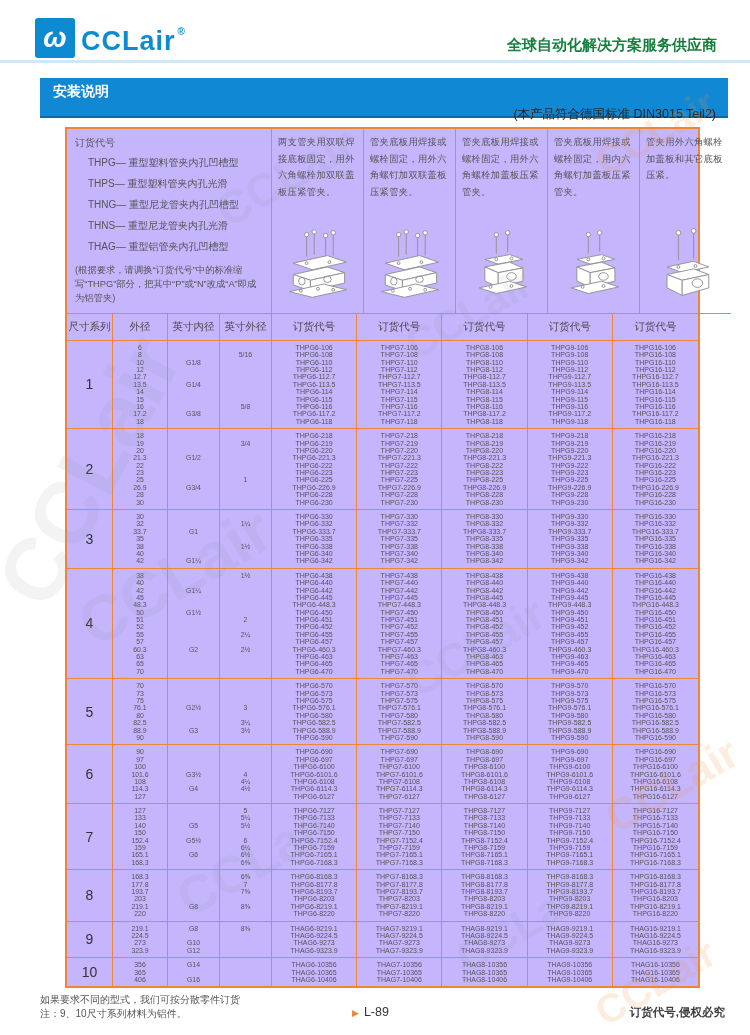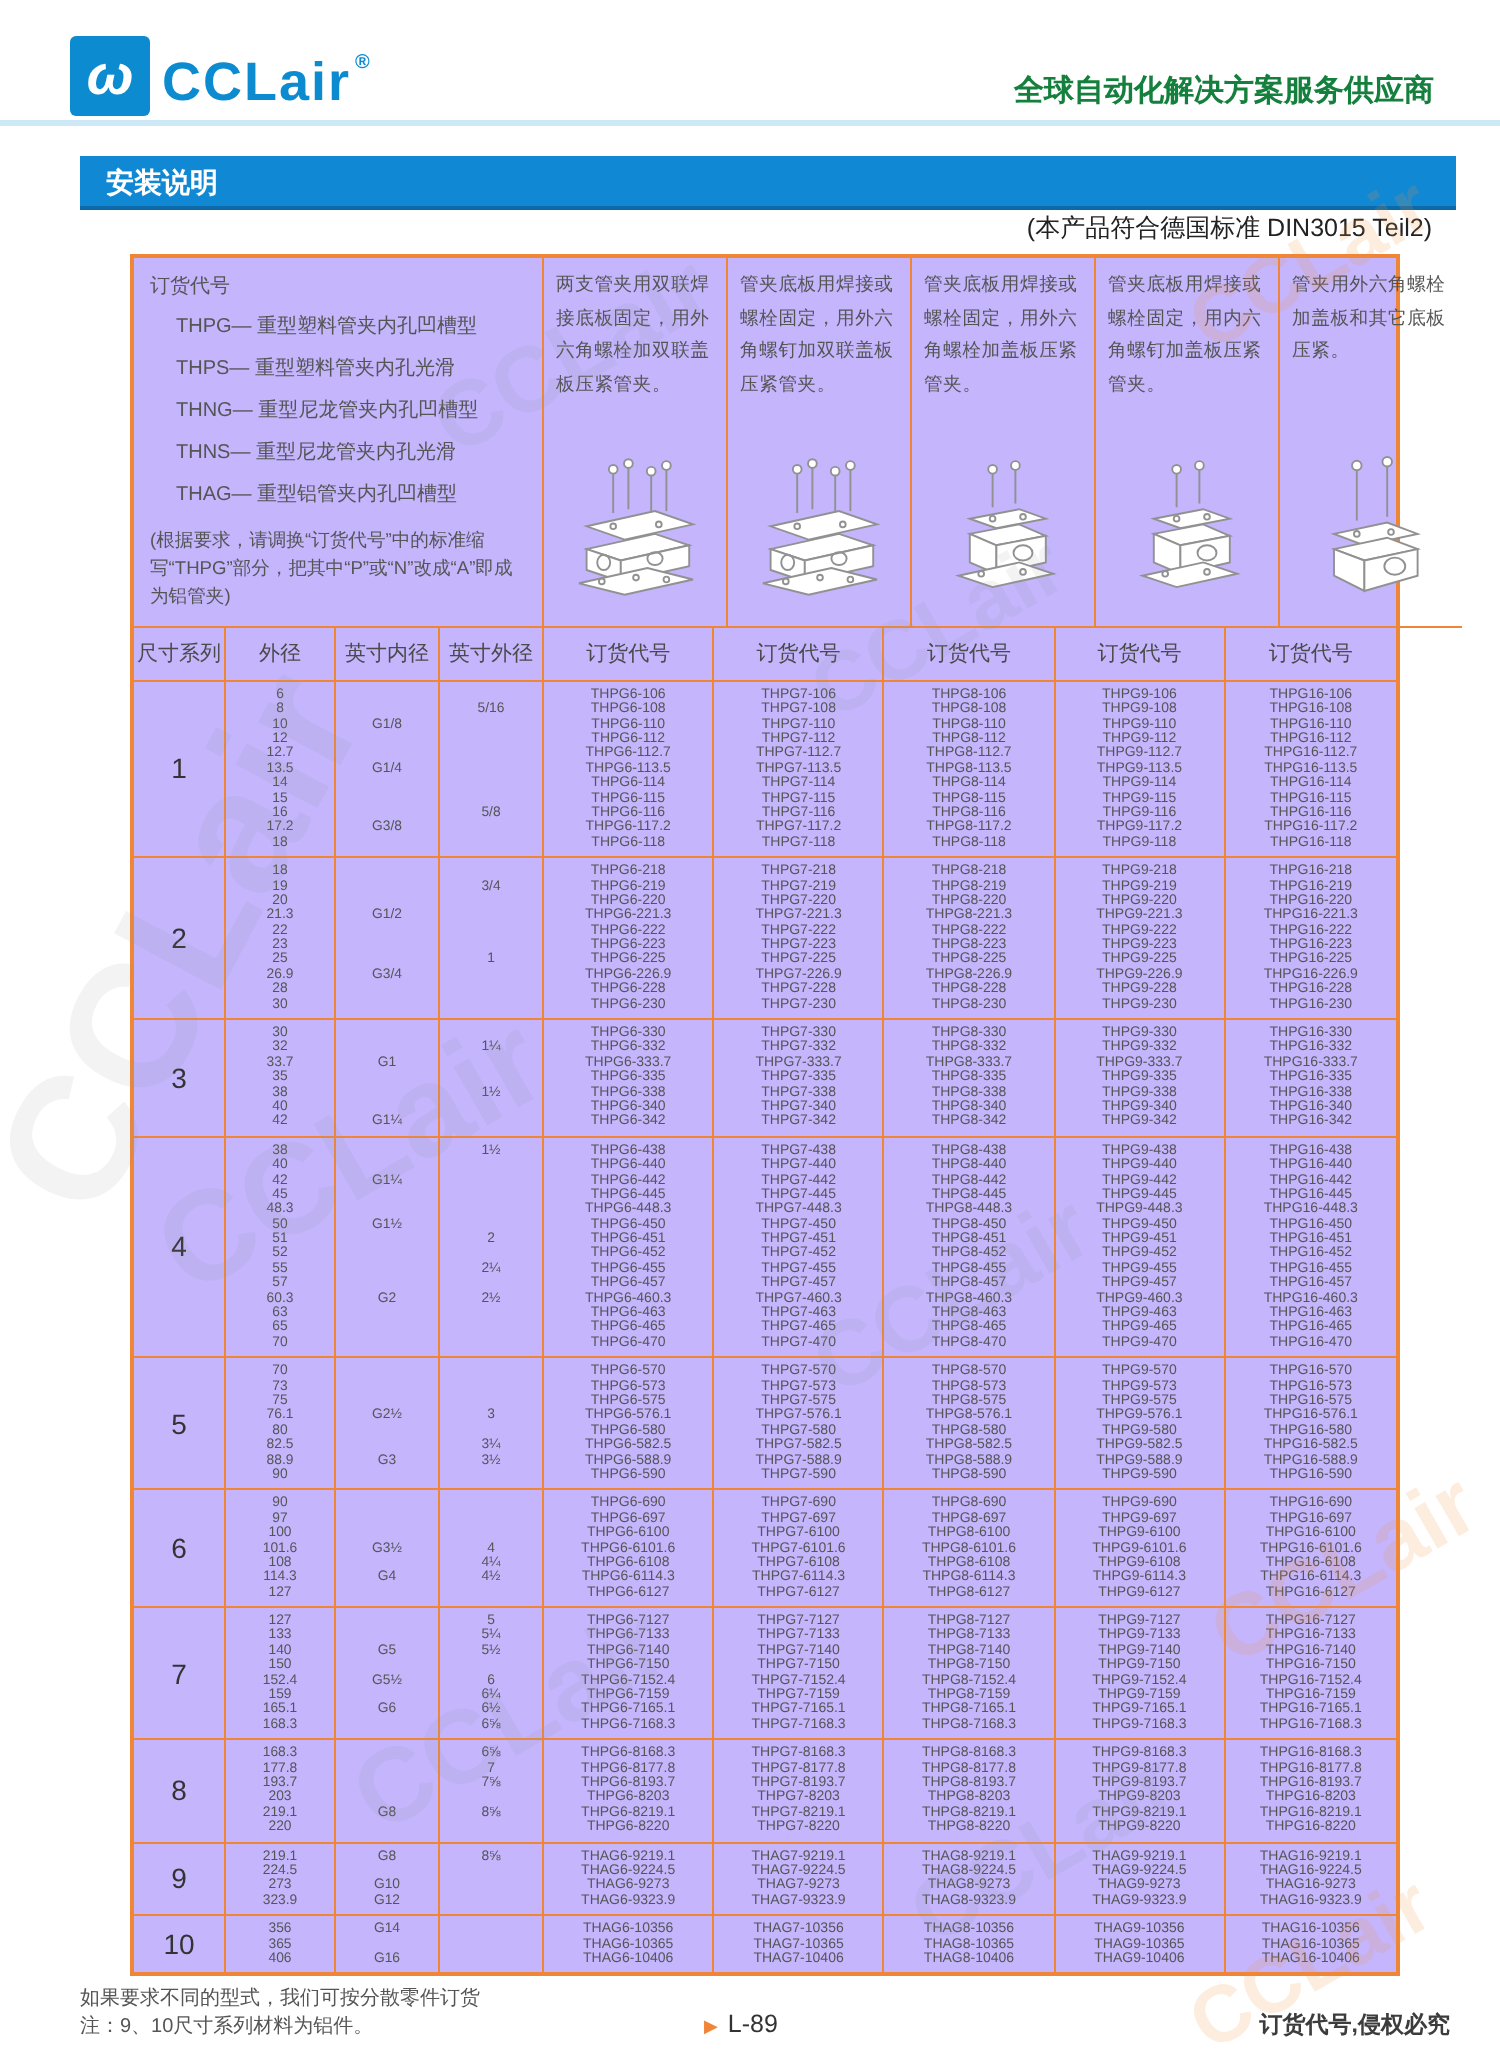--- a/index.html
+++ b/index.html
@@ -7,21 +7,21 @@
         font-family:"Liberation Sans","DejaVu Sans",sans-serif;color:#444;}
   
   .brand{position:absolute;left:35px;top:18px;display:flex;align-items:flex-start;}
   .logo-box{width:40px;height:40px;background:#0d8bd1;border-radius:3px;color:#fff;
             display:flex;align-items:center;justify-content:center;font-size:28px;
             font-style:italic;font-weight:bold;}
   .logo-text{font-size:27px;font-weight:bold;color:#0d8bd1;letter-spacing:1px;margin:8px 0 0 6px;}
   .reg{font-size:10px;color:#0d8bd1;vertical-align:top;margin-left:2px;}
   .tagline{position:absolute;right:33px;top:36px;font-size:15px;font-weight:bold;color:#15803d;}
   .head-rule{position:absolute;left:0;top:60px;width:750px;height:3px;background:#cde8f7;}
-  .banner{position:absolute;left:40px;top:78px;width:688px;height:27px;background:#1188d4;
+  .banner{position:absolute;left:40px;top:78px;width:688px;height:40px;background:#1188d4;
           border-bottom:2px solid #0c6aa8;color:#fff;font-size:14px;font-weight:bold;
           line-height:27px;padding-left:13px;box-sizing:border-box;}
   .din-note{position:absolute;right:34px;top:106px;font-size:12.5px;color:#222;}
   
   .flow{position:absolute;left:0;top:127px;width:750px;}
   .tbl{margin-left:65px;width:635px;border:2px solid #ef8637;box-sizing:border-box;background:#c4b5fd;}
   .trow{display:grid;grid-template-columns:46px 55px 52px 52px repeat(5,1fr);}
   .drow{display:grid;grid-template-columns:205px repeat(5,1fr);min-height:160px;}
   .trow>div,.drow>div{border-right:1px solid #ef8637;border-bottom:1px solid #ef8637;box-sizing:border-box;}
   .trow>div:last-child,.drow>div:last-child{border-right:none;}

